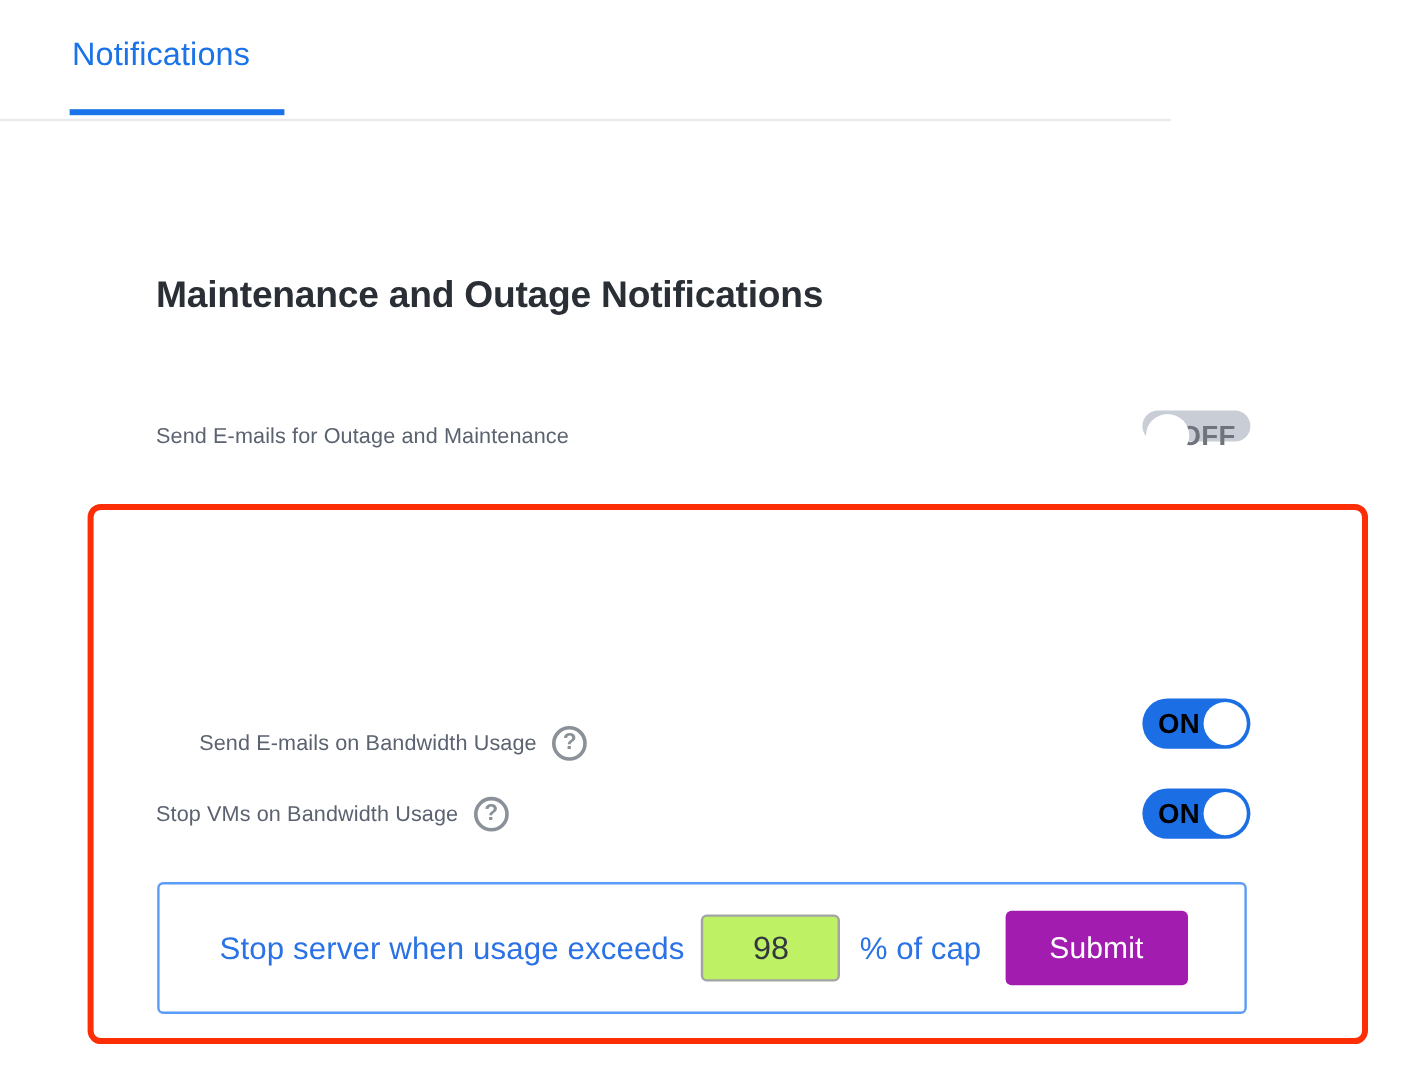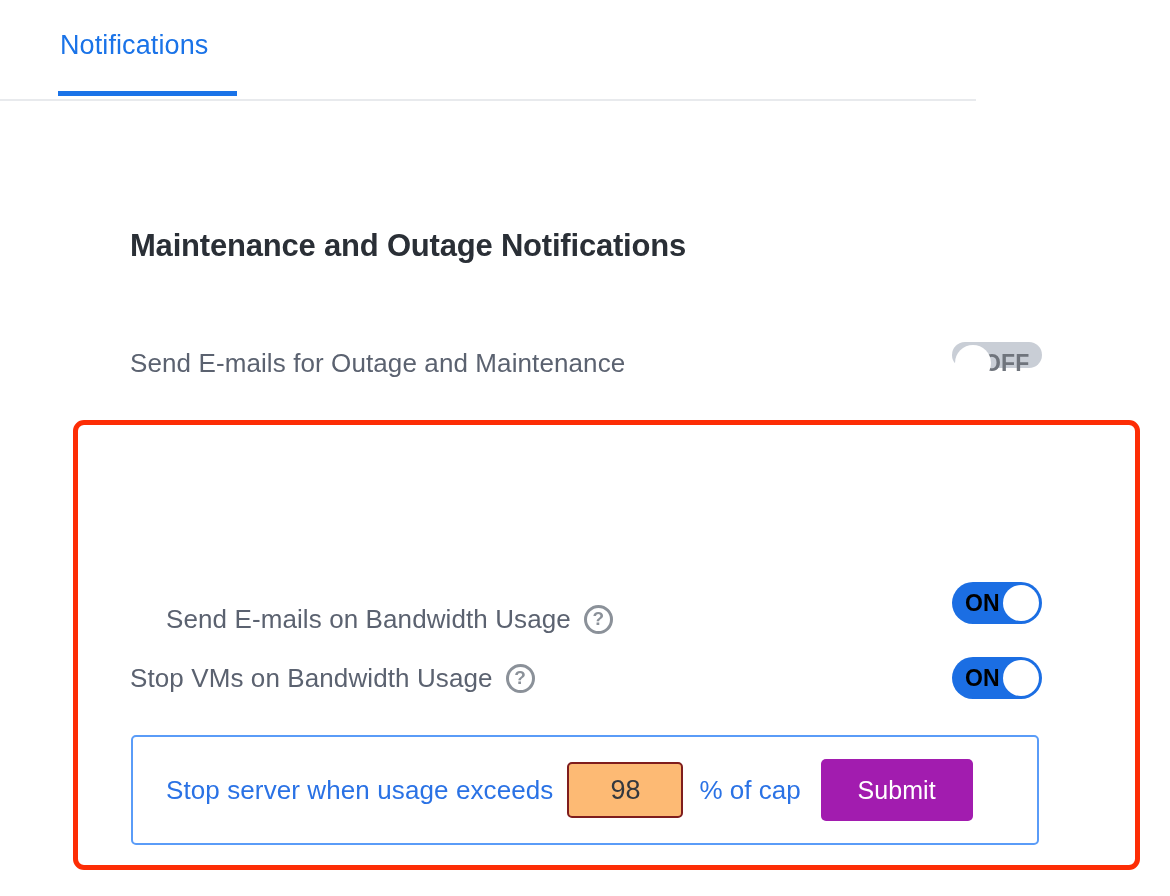--- a/index.html
+++ b/index.html
@@ -80,21 +80,21 @@
     width: 910px;
     height: 46px;
     display: flex;
     align-items: center;
   }
   .row-outage    { top: 239px; }
   .row-sendmail  { top: 495px; margin-left: 36px; }
   .row-stopvm    { top: 554px; }
 
   .pref-label {
-    font-size: 26px;
+    font-size: 18px;
     color: #5b6270;
     white-space: nowrap;
     letter-spacing: 0.1px;
   }
 
   .help-icon {
     width: 29px;
     height: 29px;
     border: 3px solid #8b9199;
     border-radius: 50%;
@@ -169,33 +169,33 @@
     width: 908px;
     height: 110px;
     border: 2px solid #5a9cf8;
     border-radius: 5px;
     box-sizing: border-box;
     display: flex;
     align-items: center;
     background: #ffffff;
   }
   .submit-label {
-    margin-left: 33px;
+    margin-left: 50px;
     font-size: 26px;
     color: #2a72e5;
     white-space: nowrap;
     letter-spacing: 0.1px;
   }
   .threshold-input {
     margin-left: 14px;
     width: 116px;
     height: 56px;
-    border: 2px solid #7f1d1d;
+    border: 2px solid #a3a3a3;
     border-radius: 5px;
-    background: #fdba74;
+    background: #bef264;
     box-sizing: border-box;
     text-align: center;
     font-family: "Liberation Sans", sans-serif;
     font-size: 27px;
     color: #33383f;
     outline: none;
     padding: 0;
   }
   .pct-label {
     margin-left: 16px;

